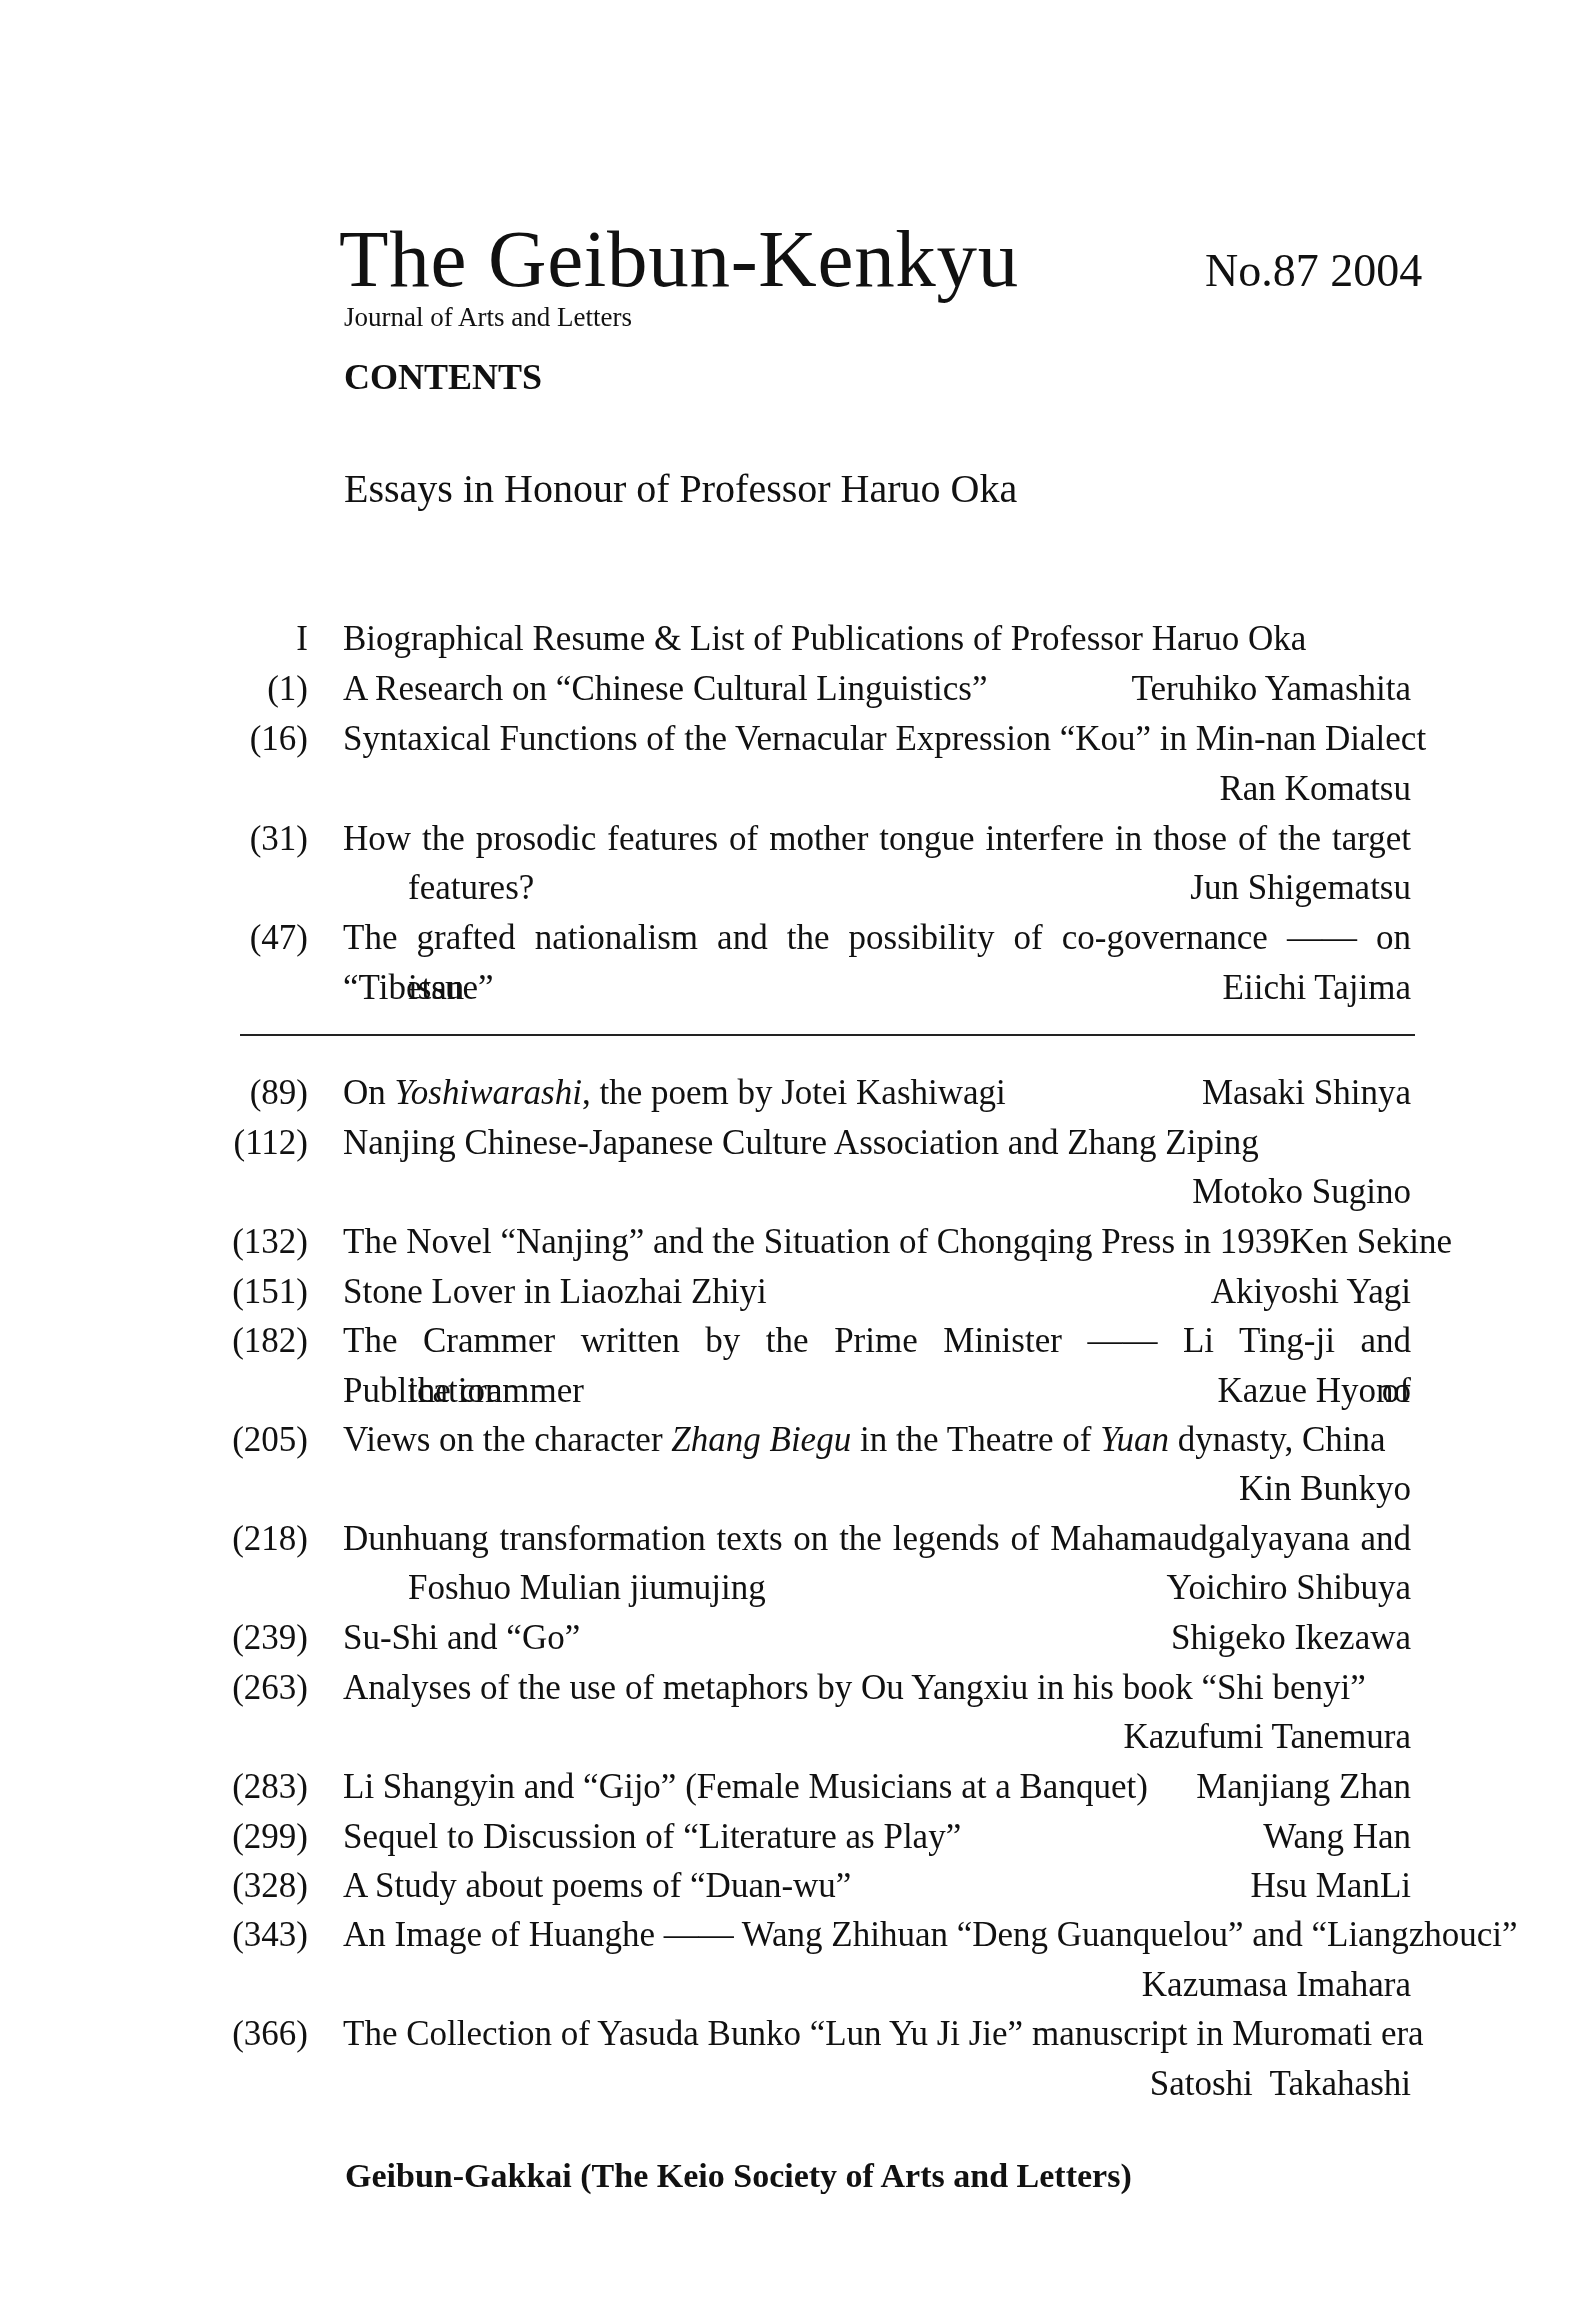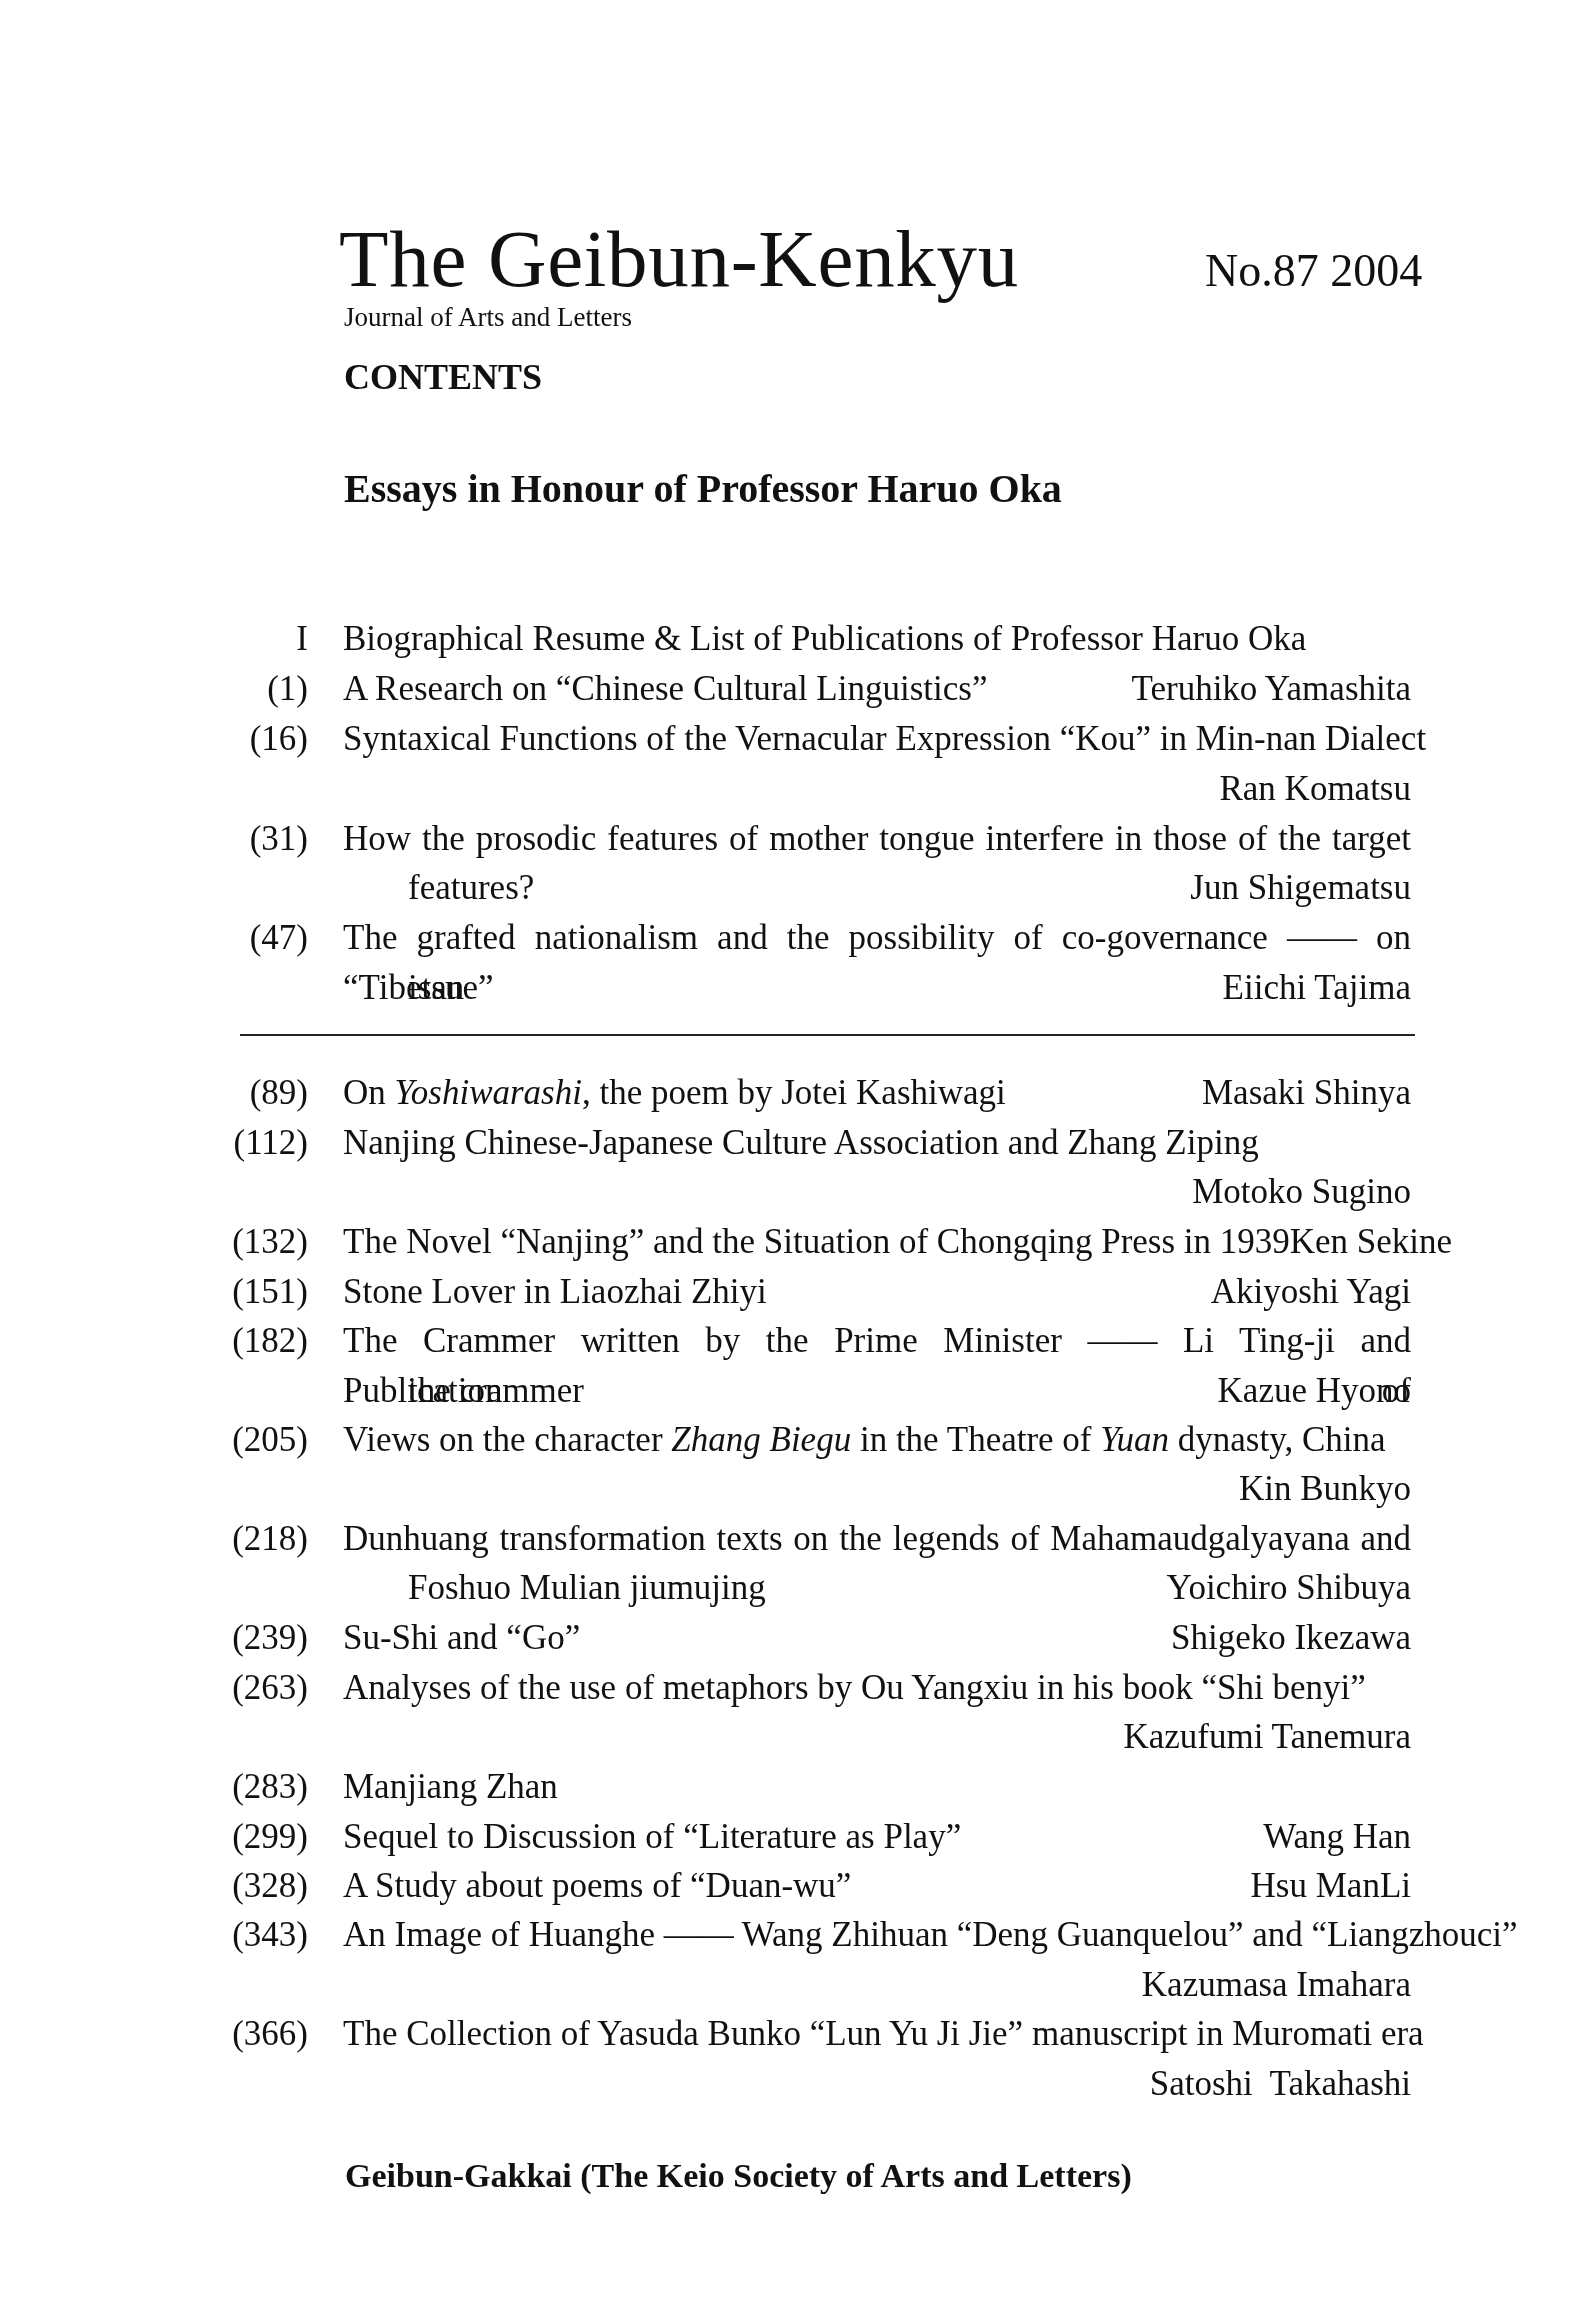--- a/index.html
+++ b/index.html
@@ -3,21 +3,21 @@
 <meta charset="utf-8">
 <style>
   html, body { margin: 0; padding: 0; background: #ffffff; }
   body { width: 1571px; height: 2319px; position: relative; overflow: hidden; color: #111111;
          font-family: "Liberation Serif", "DejaVu Serif", serif; }
   .abs { position: absolute; }
   .title { left: 339px; top: 210px; font-size: 81px; line-height: 98px; white-space: nowrap; letter-spacing: 0.7px; text-align: center; }
   .issue { left: 1205px; top: 243px; font-size: 46px; line-height: 56px; white-space: nowrap; }
   .subtitle { left: 344px; top: 300px; font-size: 27px; line-height: 34px; white-space: nowrap; }
   .contents { left: 344px; top: 356px; font-size: 36px; line-height: 42px; font-weight: bold; white-space: nowrap; }
-  .essays { left: 344px; top: 466px; font-size: 40px; line-height: 46px; font-weight: bold; white-space: nowrap; }
+  .essays { left: 344px; top: 466px; font-size: 40px; line-height: 46px; font-weight: normal; white-space: nowrap; }
   .row { position: absolute; left: 231px; width: 1180px; height: 50px; font-size: 35px; line-height: 50px; white-space: nowrap; }
   .num { position: absolute; left: 0; width: 77px; text-align: right; }
   .txt { position: absolute; left: 112px; right: 0; display: flex; justify-content: space-between; align-items: flex-end; }
   .txt.cont { left: 177px; }
   .txt.solo { justify-content: flex-end; }
   .just { position: absolute; left: 112px; right: 0; text-align: justify; text-align-last: justify; white-space: normal; }
   .author { white-space: nowrap; }
   .divider { position: absolute; left: 240px; top: 1034px; width: 1175px; height: 2.1px; background: #222222; }
   .footer { left: 345px; top: 2155px; font-size: 34px; line-height: 42px; font-weight: bold; white-space: nowrap; }
   i { font-style: italic; }
@@ -173,20 +173,21 @@
   </div>
   <div class="row" style="top:1712px">
     <span class="txt solo">
         <span class="author">Kazufumi Tanemura</span>
       </span>
   </div>
 
   <div class="row" style="top:1762px">
     <span class="num">(283)</span>
     <span class="txt">
+      <span>Li Shangyin and “Gijo” (Female Musicians at a Banquet)</span>
       <span class="author">Manjiang Zhan</span>
     </span>
   </div>
 
   <div class="row" style="top:1812px">
     <span class="num">(299)</span>
     <span class="txt">
       <span>Sequel to Discussion of “Literature as Play”</span>
       <span class="author">Wang Han</span>
     </span>

